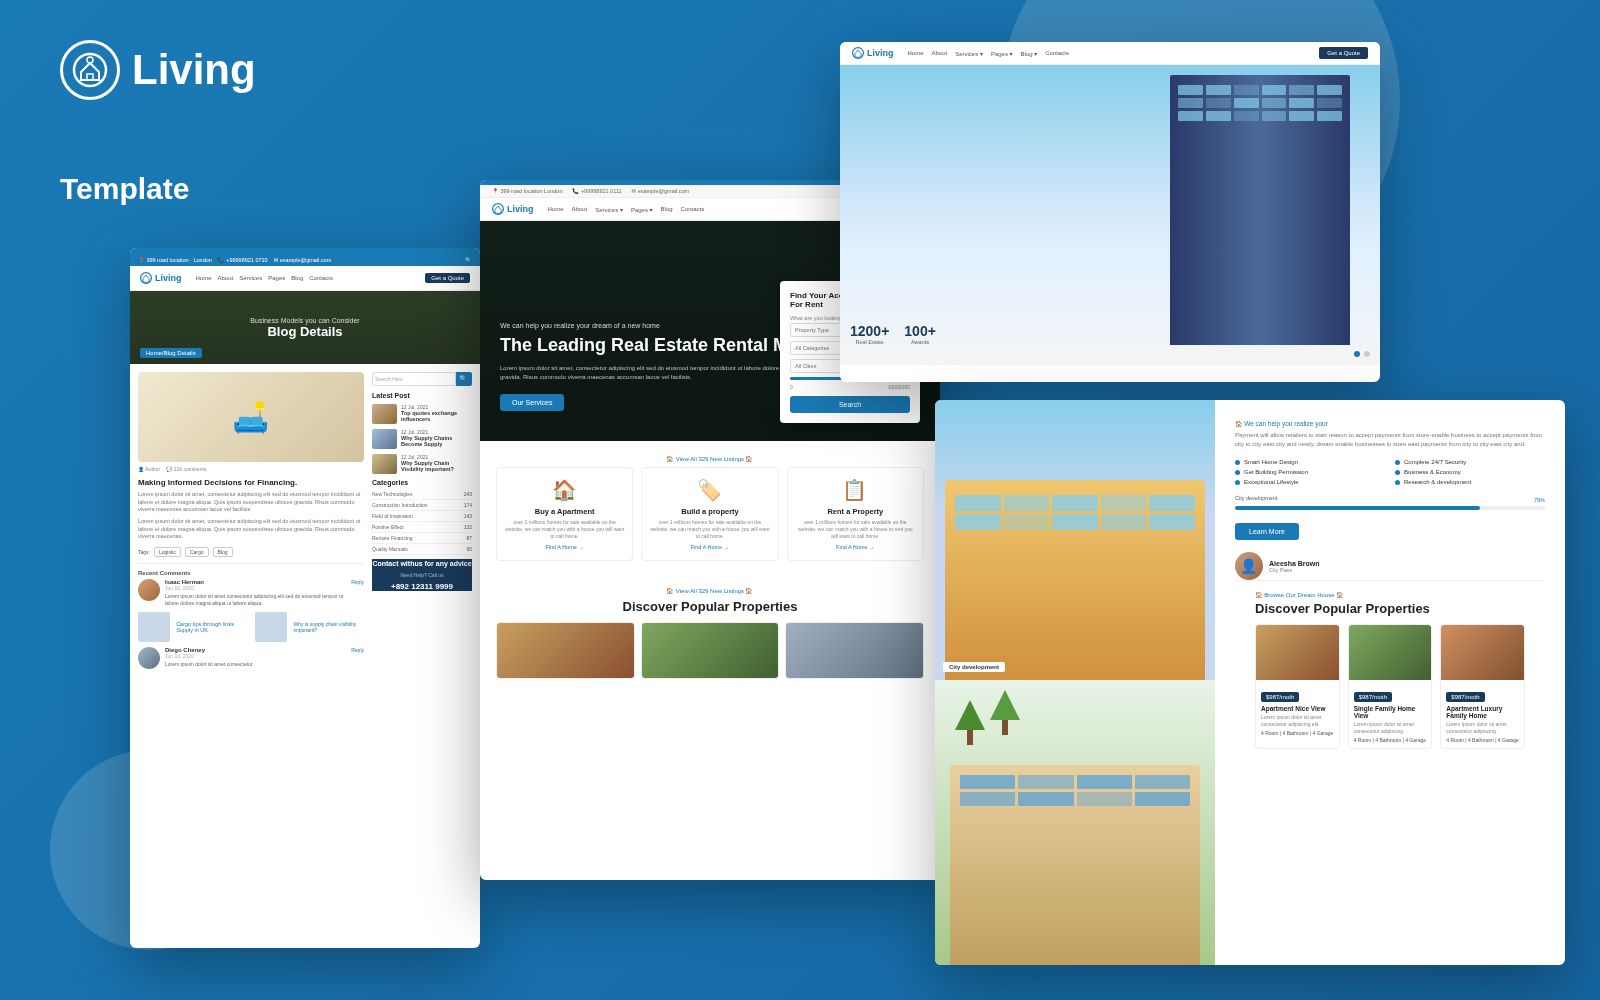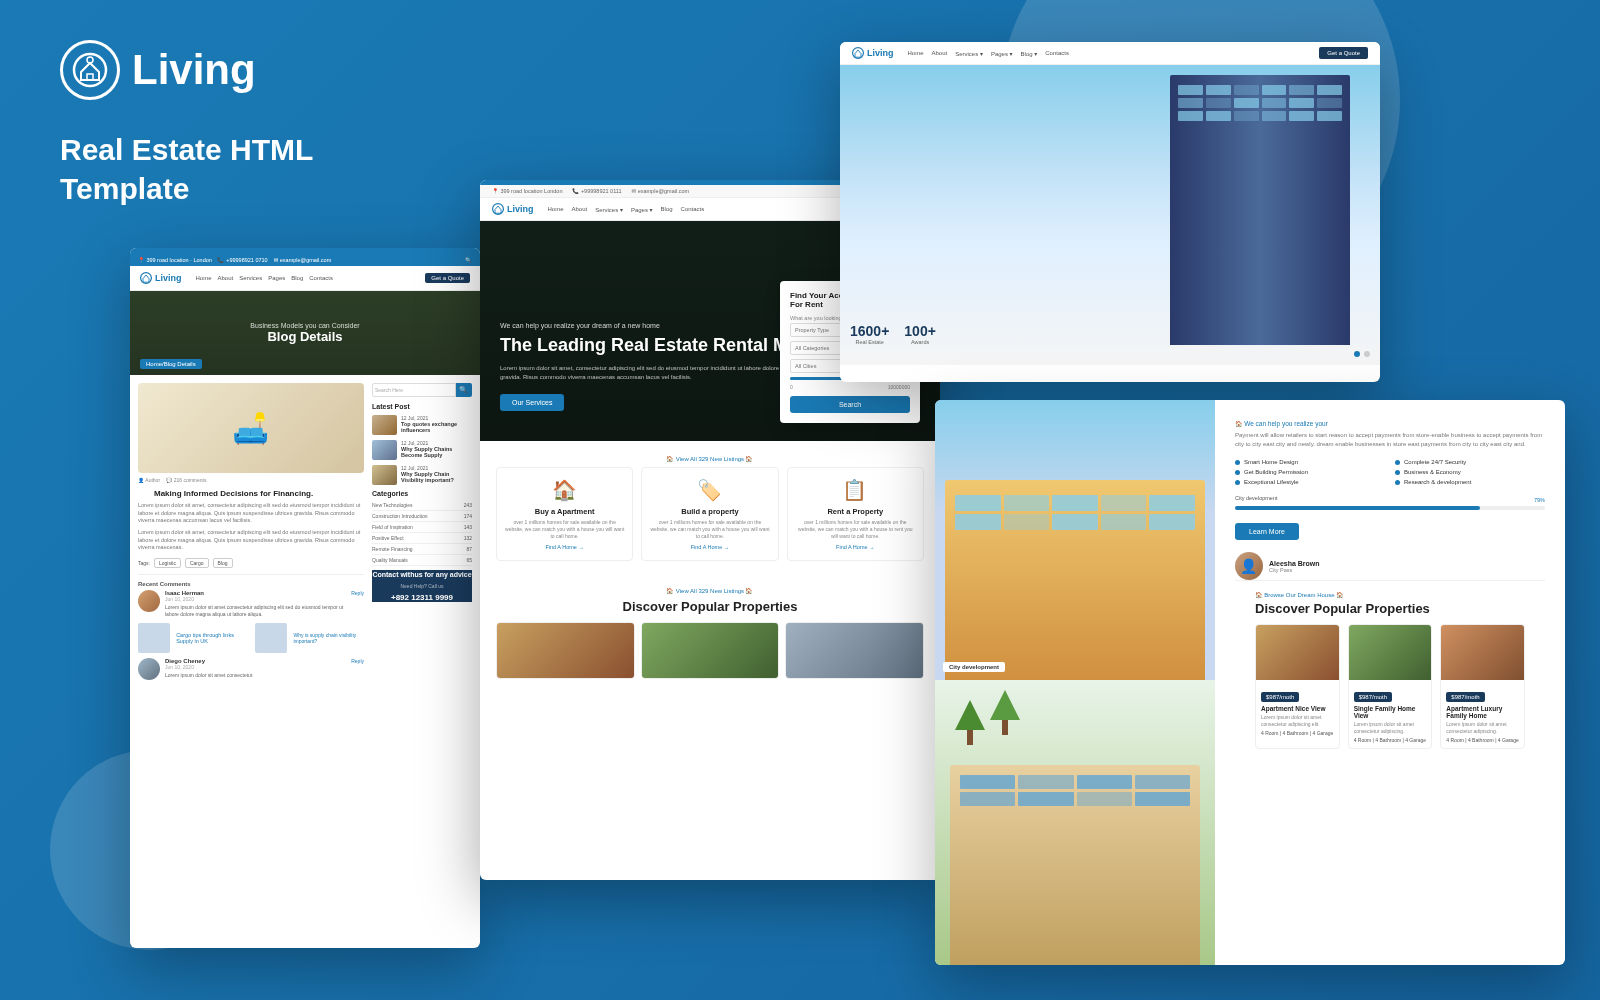--- a/index.html
+++ b/index.html
@@ -101,21 +101,21 @@
     .card-blog .nav-bar .btn-quote {
       margin-left: auto;
       background: #1a3a5c;
       color: white;
       padding: 2px 6px;
       border-radius: 2px;
       font-size: 6px;
     }
     .card-blog .hero-img {
       width: 100%;
-      height: 84px;
+      height: 73px;
       background: linear-gradient(rgba(0,0,0,0.4), rgba(0,0,0,0.5)), #4a6741;
       display: flex;
       flex-direction: column;
       align-items: center;
       justify-content: center;
       color: white;
       position: relative;
     }
     .card-blog .hero-img .sub {
       font-size: 7px;
@@ -153,21 +153,21 @@
       border-radius: 4px;
       display: flex;
       align-items: center;
       justify-content: center;
       font-size: 30px;
     }
     .card-blog .article-title {
       font-size: 8px;
       font-weight: bold;
       color: #222;
-      margin: 6px 16px 4px;
+      margin: 6px 0 4px;
     }
     .card-blog .article-text {
       font-size: 5.5px;
       color: #777;
       line-height: 1.4;
     }
     .card-blog .tags-row {
       display: flex;
       gap: 4px;
       margin-top: 6px;
@@ -876,21 +876,21 @@
       <circle cx="18" cy="18" r="16" stroke="white" stroke-width="2.5"></circle>
       <path d="M9 20 L18 11 L27 20 L27 28 L9 28 Z" stroke="white" stroke-width="2" fill="none"></path>
       <rect x="15" y="22" width="6" height="6" stroke="white" stroke-width="1.5" fill="none"></rect>
       <circle cx="18" cy="8" r="3" stroke="white" stroke-width="1.5" fill="none"></circle>
     </svg>
   </div>
   <span class="brand-name">Living</span>
 </div>
 
 <div class="brand-tagline">
-  <span>Real Estate HTML</span><br>
+  <br>
   <span>Template</span>
 </div>
 
 <div class="card-blog">
   <div class="top-bar"></div>
 
   <div style="background:#1a7ab5;padding:3px 8px;display:flex;align-items:center;gap:6px;font-size:5.5px;color:white;">
     <span>📍 399 road location · London</span>
     <span>📞 +99998921 0710</span>
     <span>✉ example@gmail.com</span>
@@ -1195,21 +1195,21 @@
             <div style="height:10px;background:rgba(135,206,235,0.7);border-radius:1px;"></div>
             <div style="height:10px;background:rgba(135,206,235,0.3);border-radius:1px;"></div>
             <div style="height:10px;background:rgba(135,206,235,0.5);border-radius:1px;"></div>
             <div style="height:10px;background:rgba(135,206,235,0.7);border-radius:1px;"></div>
             <div style="height:10px;background:rgba(135,206,235,0.7);border-radius:1px;"></div>
           </div>
         </div>
 
         <div class="stats-row">
           <div class="stat-item">
-            <div class="stat-num">1600+</div>
+            <div class="stat-num">1200+</div>
             <div class="stat-label">Real Estate</div>
           </div>
           <div class="stat-item">
             <div class="stat-num">100+</div>
             <div class="stat-label">Awards</div>
           </div>
         </div>
 
         <div class="dots">
           <div class="dot"></div>

